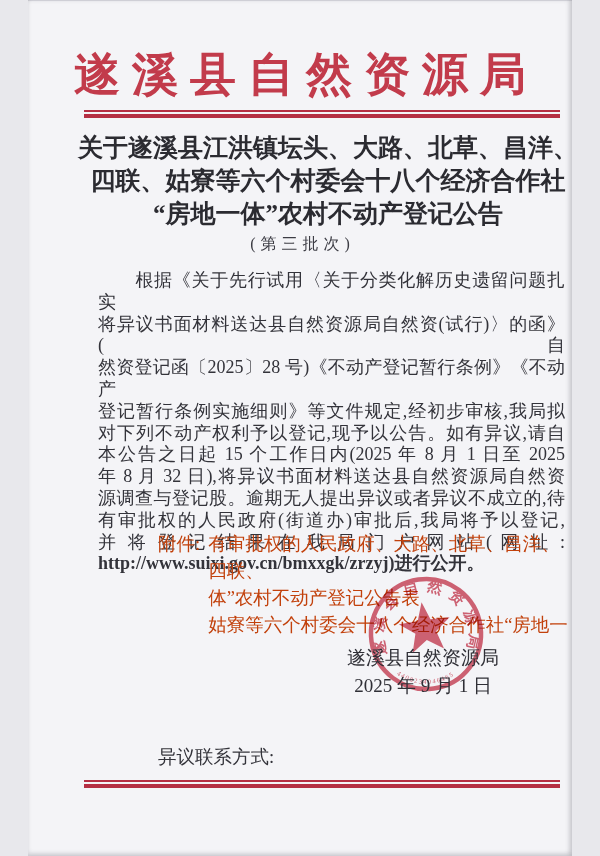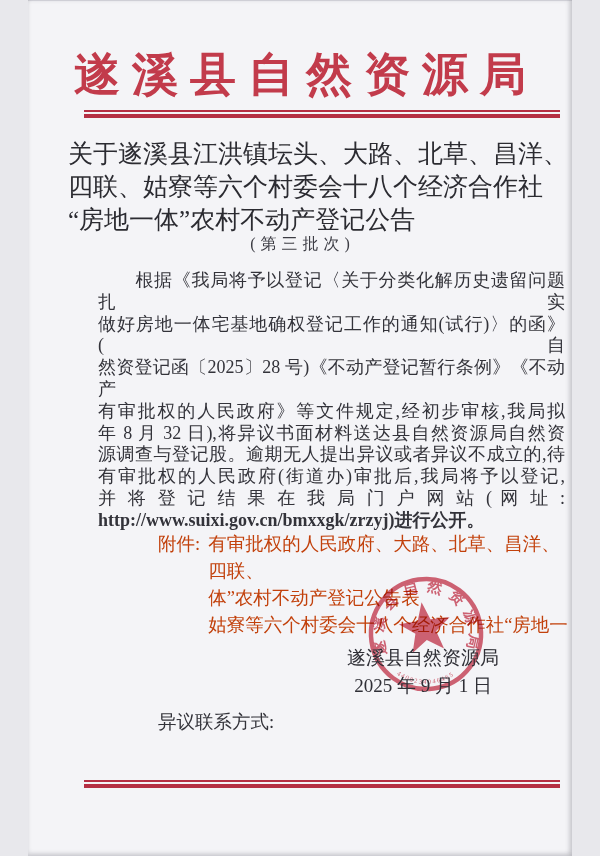--- a/index.html
+++ b/index.html
@@ -15,22 +15,22 @@
     letter-spacing:12px;text-indent:12px;white-space:nowrap;
   }
   .rule{position:absolute;left:56px;width:476px;}
   .rule .thin{display:block;height:2px;background:#b5ылка2f43;background:#b52f43;margin-bottom:2px;}
   .rule .thick{display:block;height:3.5px;background:#b52f43;}
   .rule-top{top:110px;}
   .rule-bottom{top:780px;}
   .rule-bottom .thin{height:2px;}
   .rule-bottom .thick{height:4px;}
   .title{
-    position:absolute;top:137px;left:40px;width:520px;
-    font-size:25px;font-weight:400;color:#2b2b31;line-height:33px;
+    position:absolute;top:131px;left:40px;width:520px;
+    text-align:center;font-size:25px;font-weight:700;color:#2b2b31;line-height:33px;
   }
   .batch{
     position:absolute;top:234px;left:0;width:100%;
     text-align:center;font-size:16px;color:#3c3c44;letter-spacing:5px;text-indent:5px;
   }
   .body-block{
     position:absolute;top:270px;left:70px;width:467px;
     font-size:18px;color:#33333a;line-height:21.8px;
   }
   .body-line{
@@ -42,21 +42,21 @@
     position:absolute;top:531px;left:130px;width:410px;
     font-size:18.5px;color:#c2410c;line-height:27px;display:flex;
   }
   .att-label{flex:0 0 auto;margin-right:8px;}
   .att-lines{flex:1 1 auto;}
   .signature{
     position:absolute;top:644px;left:305px;width:180px;
     text-align:center;font-size:19px;color:#2f2f36;line-height:28px;z-index:3;
   }
   .contact{
-    position:absolute;top:708px;left:130px;
+    position:absolute;top:743px;left:130px;
     font-size:18.5px;color:#33333a;line-height:28px;
   }
   .seal{
     position:absolute;left:333px;top:569px;width:130px;height:130px;z-index:2;
     mix-blend-mode:multiply;opacity:.85;transform:rotate(-8deg);
   }
   .seal text{font-family:"Liberation Serif","DejaVu Serif",serif;}
 </style>
 </head>
 <body>
@@ -72,24 +72,26 @@
 
   <div class="title">
     <div>关于遂溪县江洪镇坛头、大路、北草、昌洋、</div>
     <div>四联、姑寮等六个村委会十八个经济合作社</div>
     <div>“房地一体”农村不动产登记公告</div>
   </div>
 
   <div class="batch">(第三批次)</div>
 
   <div class="body-block">
-    <div class="body-line">　　根据《我局将予以登记〈关于分类化解历史遗留问题扎实</div>
-    <div class="body-line">做好房地一体宅基地确权登记工作的通知(试行)〉的函》(自</div>
+    <div class="body-line">　　根据《关于先行试用〈关于分类化解历史遗留问题扎实</div>
+    <div class="body-line">将异议书面材料送达县自然资源局自然资(试行)〉的函》(自</div>
     <div class="body-line">然资登记函〔2025〕28 号)《不动产登记暂行条例》《不动产</div>
-    <div class="body-line">有审批权的人民政府》等文件规定,经初步审核,我局拟</div>
+    <div class="body-line">登记暂行条例实施细则》等文件规定,经初步审核,我局拟</div>
+    <div class="body-line">对下列不动产权利予以登记,现予以公告。如有异议,请自</div>
+    <div class="body-line">本公告之日起 15 个工作日内(2025 年 8 月 1 日至 2025</div>
     <div class="body-line">年 8 月 32 日),将异议书面材料送达县自然资源局自然资</div>
     <div class="body-line">源调查与登记股。逾期无人提出异议或者异议不成立的,待</div>
     <div class="body-line">有审批权的人民政府(街道办)审批后,我局将予以登记,</div>
     <div class="body-line">并 将 登 记 结 果 在 我 局 门 户 网 站 ( 网 址 :</div>
     <div class="body-line last">http://www.suixi.gov.cn/bmxxgk/zrzyj)进行公开。</div>
   </div>
 
   <div class="attachment">
     <span class="att-label">附件:</span>
     <div class="att-lines">

